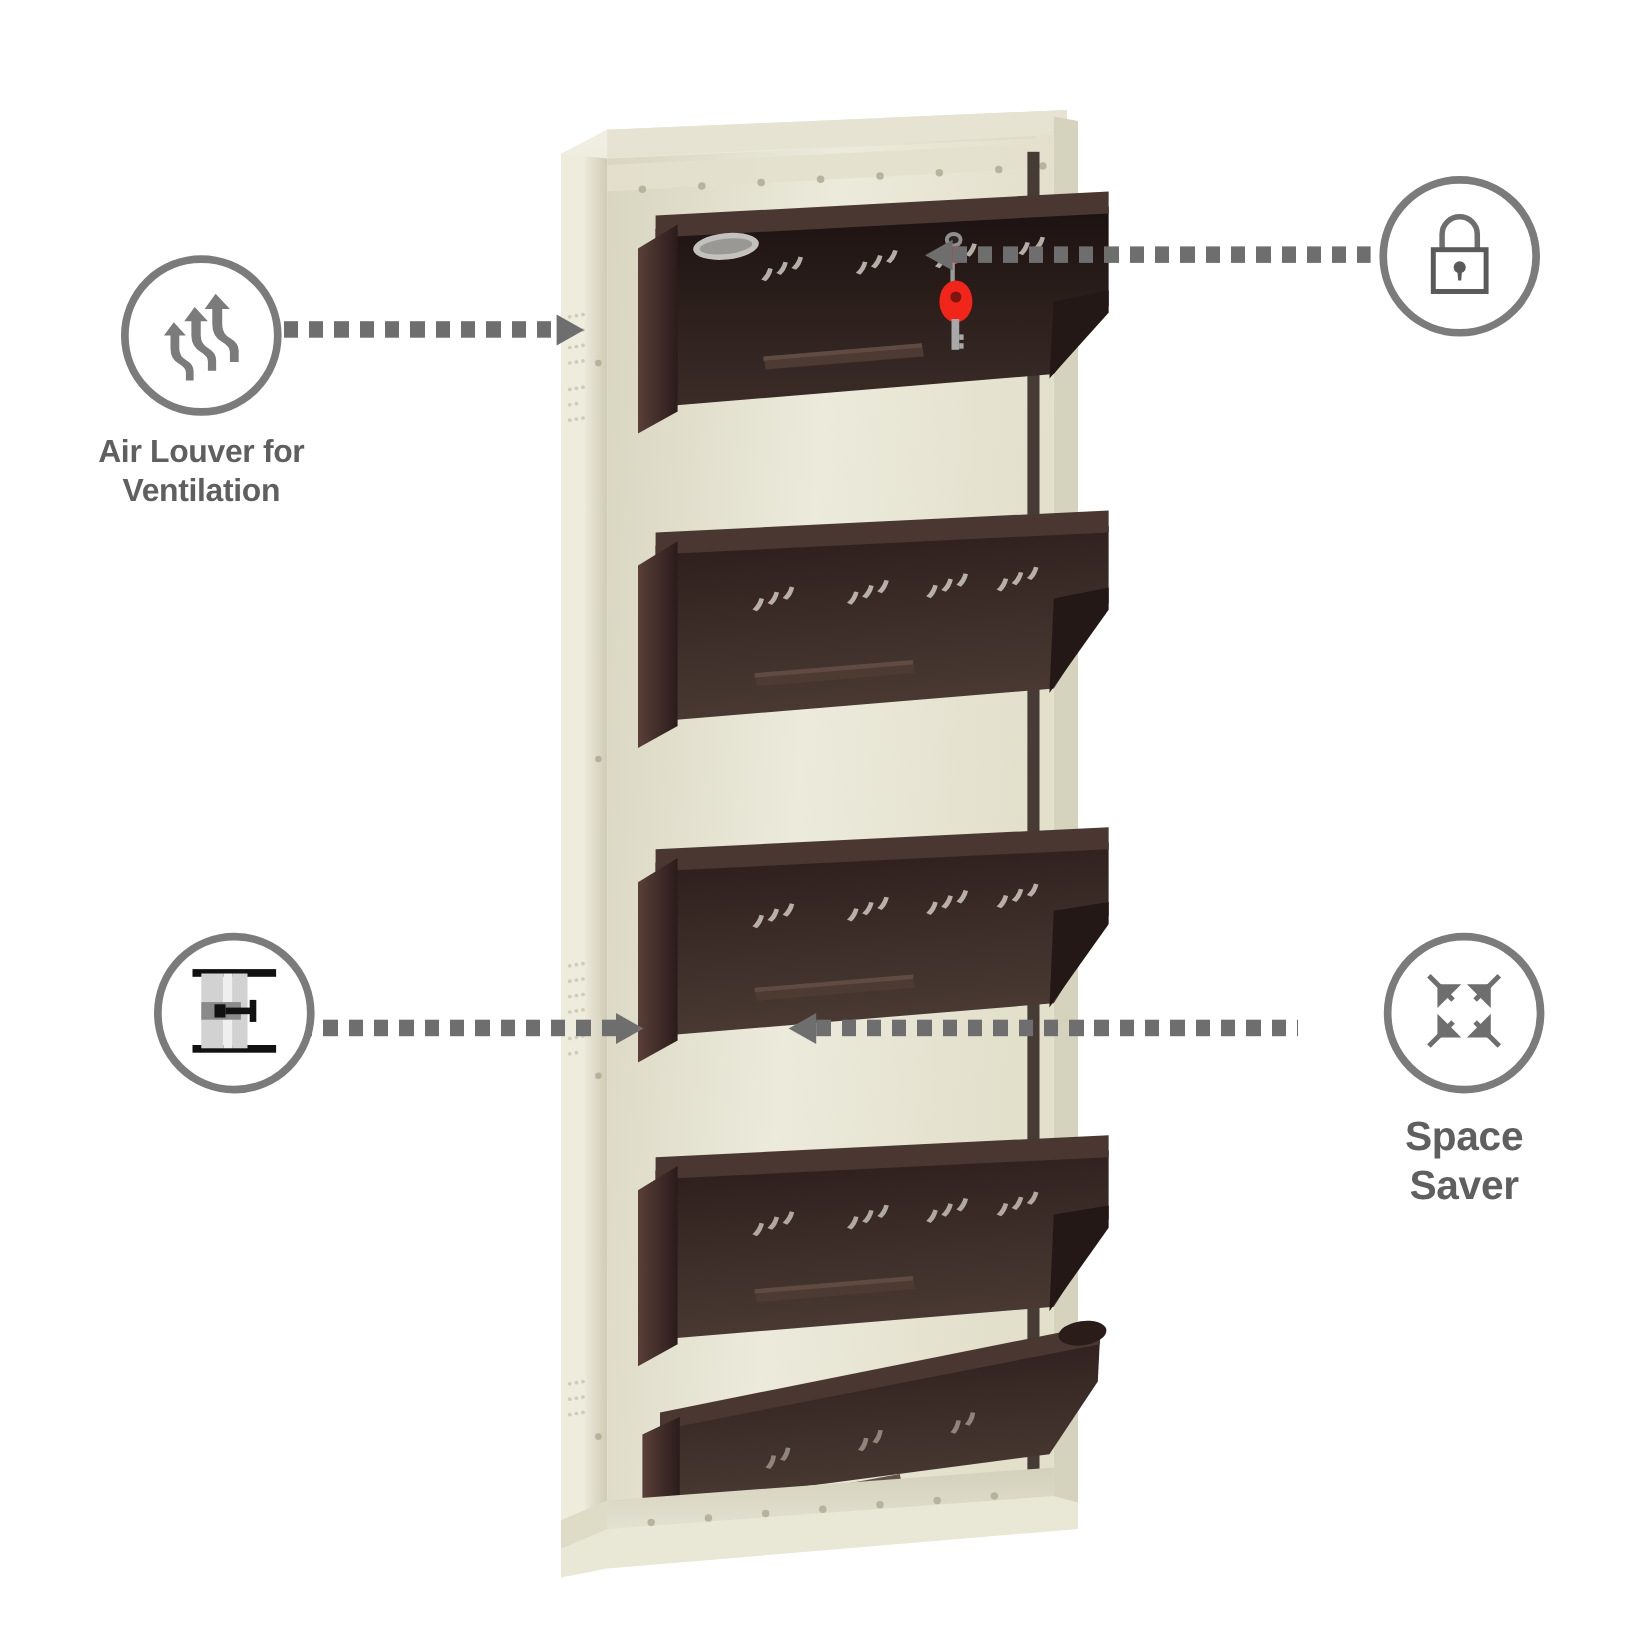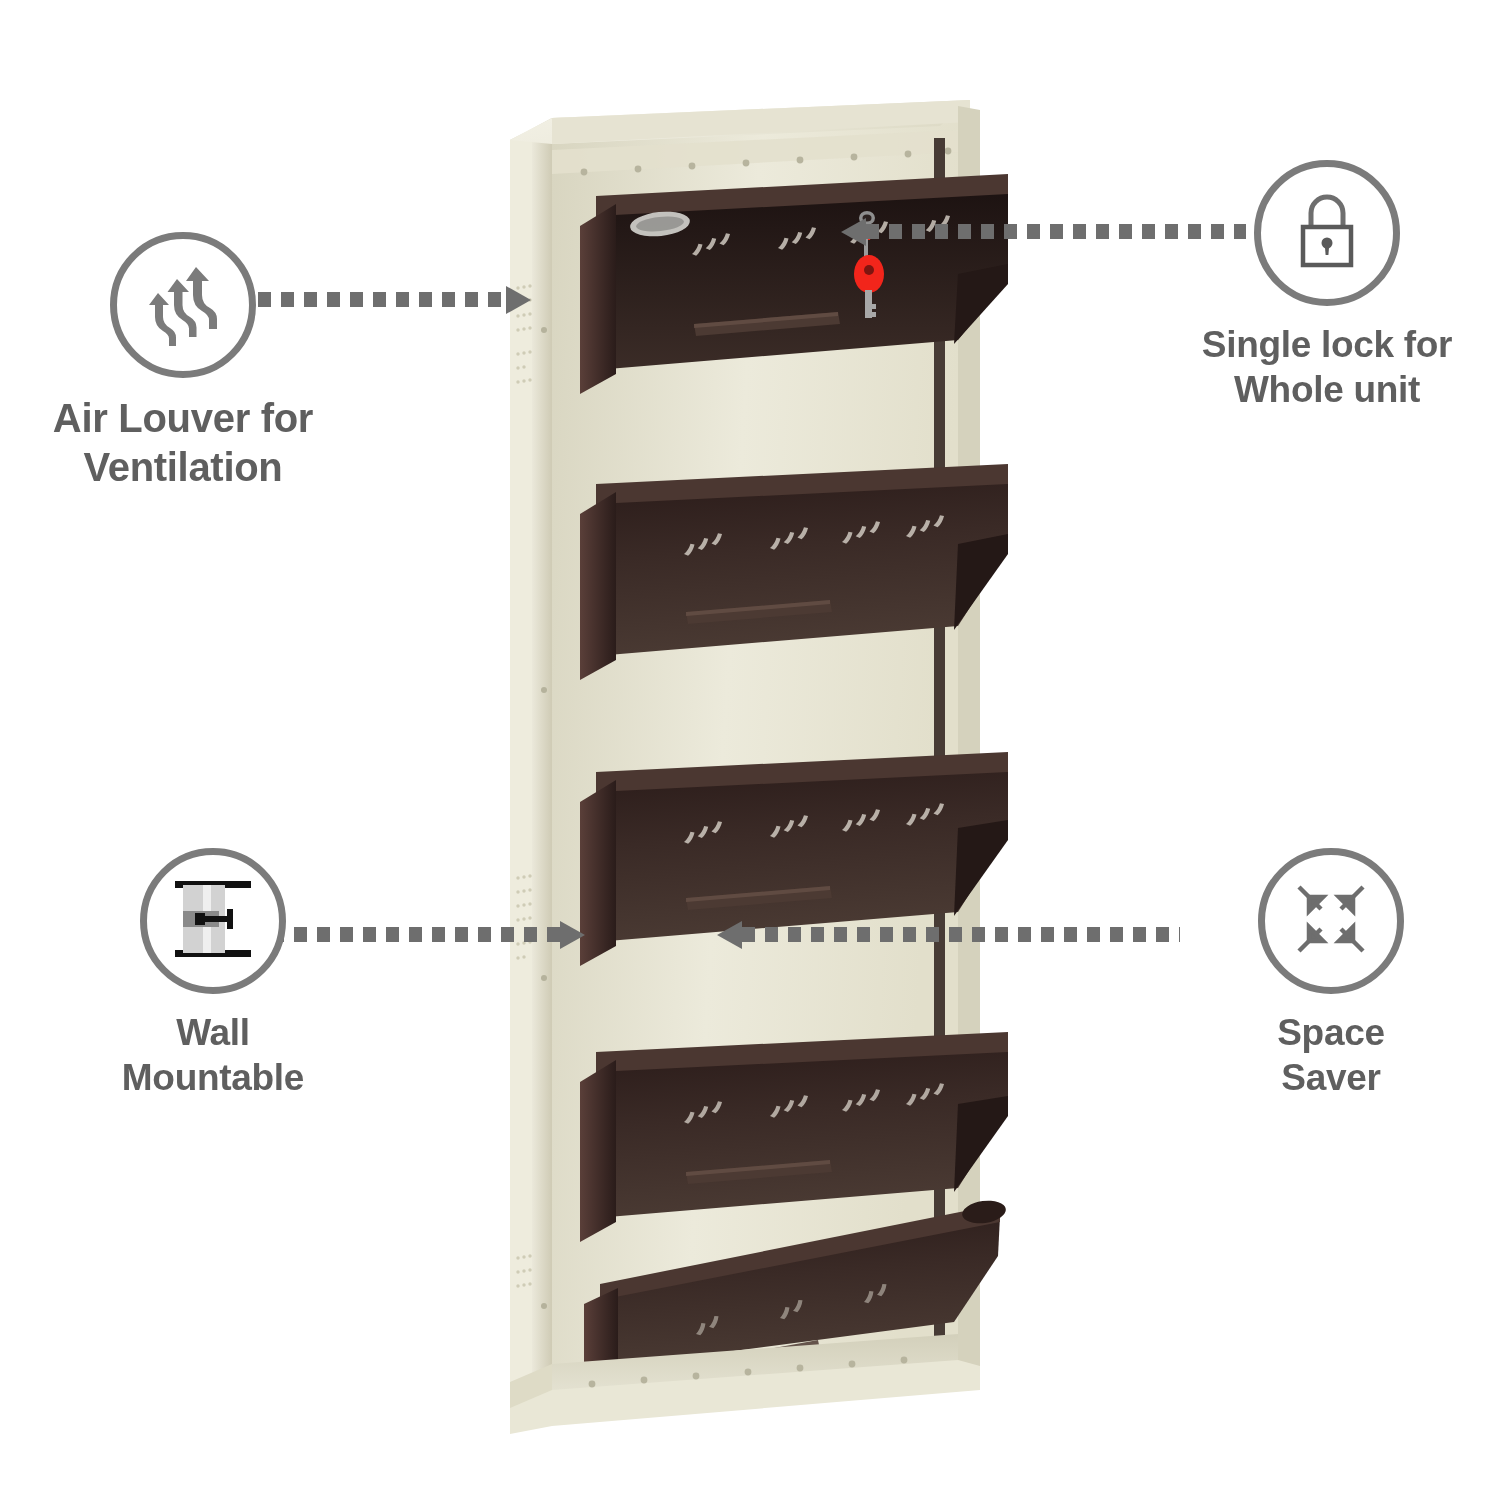--- a/index.html
+++ b/index.html
@@ -17,21 +17,21 @@
     border:7px solid #7b7b7b;
     display:flex;align-items:center;justify-content:center;
     box-sizing:border-box;background:#fff;
   }
   .f-label{
     margin-top:16px;text-align:center;
     font-size:37px;line-height:1.22;font-weight:bold;
     color:#5f5f5f;letter-spacing:-0.3px;white-space:pre-line;
   }
   #feature-air{left:22px;top:232px;width:322px;}
-  #feature-air .f-label{font-size:40px;}
+  #feature-air .f-label{font-size:29px;}
   #feature-lock{left:1162px;top:160px;width:330px;}
   #feature-wall{left:68px;top:848px;width:290px;}
   #feature-space{left:1186px;top:848px;width:290px;justify-content:flex-end;}
 
   
   .dots{position:absolute;height:15px;}
   .dots .seg{
     position:absolute;top:0;left:0;height:15px;right:0;
     background-image:repeating-linear-gradient(to right,#6e6e6e 0 13px,rgba(0,0,0,0) 13px 23px);
   }
@@ -413,44 +413,40 @@
     <div class="f-circle">
       <span>
         <svg width="92" height="92" viewBox="0 0 92 92">
           <path d="M30,42 L30,28 a16,16 0 0 1 32,0 L62,42" fill="none" stroke="#6e6e6e" stroke-width="5"></path>
           <rect x="22" y="42" width="48" height="38" fill="none" stroke="#5a5a5a" stroke-width="4.5"></rect>
           <circle cx="46" cy="58" r="5.5" fill="#5a5a5a"></circle>
           <path d="M43.6,58 L48.4,58 L47.4,70 L44.6,70 Z" fill="#5a5a5a"></path>
         </svg>
       </span>
     </div>
-    <div class="f-label">Single lock for
-Whole unit</div>
   </div>
 
   <div class="feature" id="feature-wall">
     <div class="f-circle">
       <span>
         <svg width="104" height="104" viewBox="0 0 104 104">
           <rect x="14" y="14" width="76" height="76" fill="#ffffff"></rect>
           <rect x="14" y="14" width="76" height="7" fill="#111111"></rect>
           <rect x="14" y="83" width="76" height="7" fill="#111111"></rect>
           <rect x="14" y="18" width="76" height="68" fill="none"></rect>
           <rect x="22" y="18" width="20" height="68" fill="#d2d2d2"></rect>
           <rect x="42" y="18" width="8" height="68" fill="#efefef"></rect>
           <rect x="50" y="18" width="14" height="68" fill="#d2d2d2"></rect>
           <rect x="22" y="44" width="36" height="16" fill="#8a8a8a"></rect>
           <rect x="34" y="46" width="10" height="12" fill="#111111"></rect>
           <rect x="44" y="49" width="26" height="6" fill="#111111"></rect>
           <rect x="66" y="42" width="6" height="20" fill="#111111"></rect>
         </svg>
       </span>
     </div>
-    <div class="f-label">Wall
-Mountable</div>
   </div>
 
   <div class="feature" id="feature-space">
     <div class="f-circle">
       <span>
         <svg width="96" height="96" viewBox="0 0 96 96">
           <g stroke="#6e6e6e" stroke-width="4.5" fill="#6e6e6e">
             <line x1="16" y1="16" x2="38" y2="38"></line>
             <path d="M40,40 L26,40 L40,26 Z" transform="rotate(180 33 33)"></path>
             <line x1="80" y1="16" x2="58" y2="38"></line>

